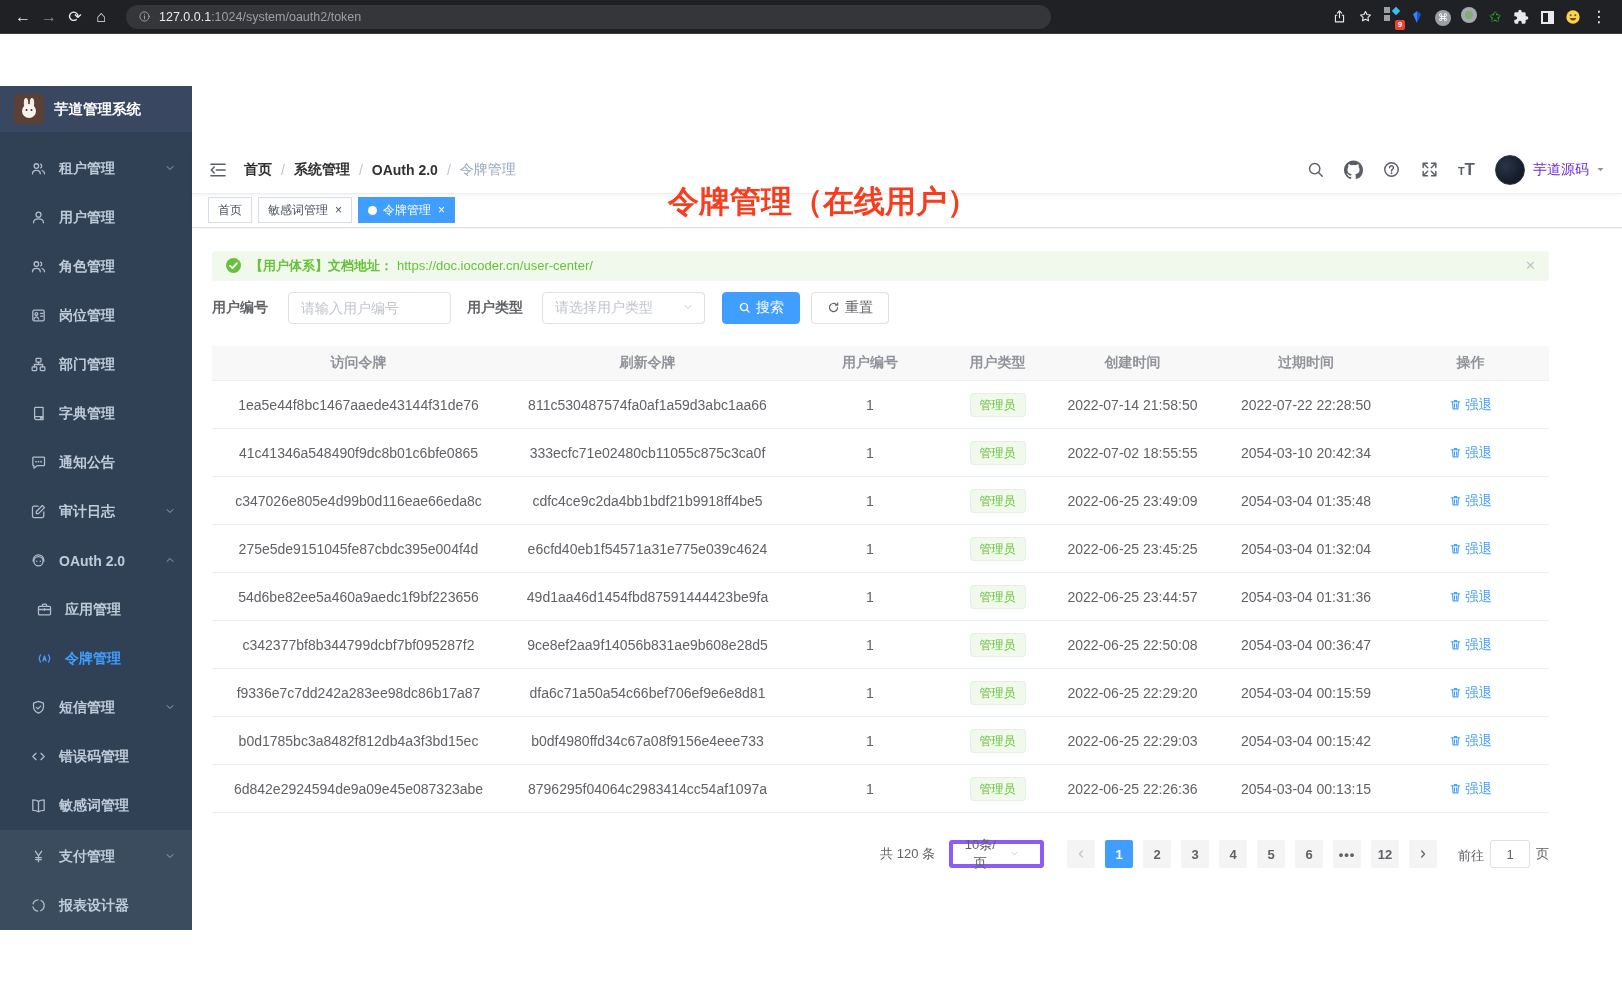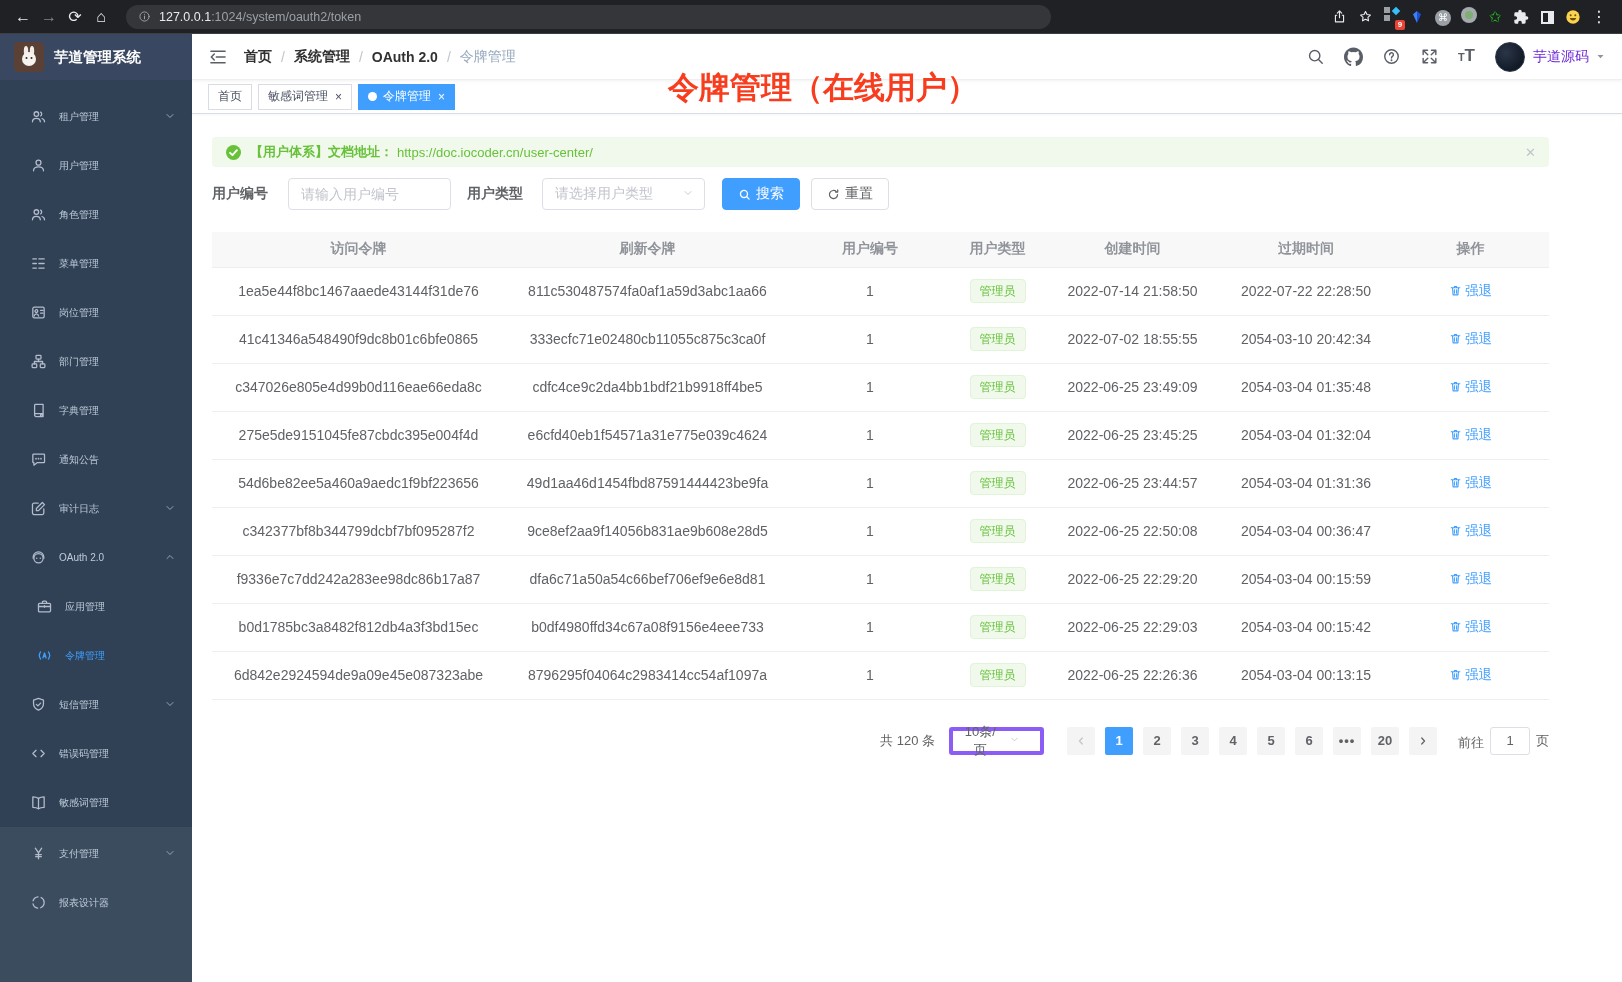--- a/index.html
+++ b/index.html
@@ -24,29 +24,29 @@
   .ext-grid i.g1{ left:0; top:0; } .ext-grid i.g2{ left:0; top:8px; }
   .ext-grid i.gem{ left:9px; top:1px; background:#38bdf8; transform:rotate(45deg); width:6px; height:6px; }
   .ext-badge { position:absolute; right:-1px; bottom:-4px; background:#ea4335; color:#fff; font-size:8px; line-height:10px; min-width:10px; padding:0 2px; border-radius:2px; font-weight:bold; }
   .circle-ic { display:inline-block; width:16px; height:16px; border-radius:50%; background:#9aa0a6; color:#fff; font-size:10px; line-height:16px; }
   .circle-dot { display:inline-block; width:16px; height:16px; border-radius:50%; background:#a5aaae; position:relative; }
   .circle-dot i { position:absolute; left:4px; top:4px; width:8px; height:8px; border-radius:50%; background:#7fae72; }
   .green-star { color:#23c021; font-size:15px; }
   .split-sq { display:inline-block; width:13px; height:13px; border:2px solid #e8eaed; background:linear-gradient(to right,transparent 50%,#e8eaed 50%); vertical-align:-2px; }
 
   
-  .app { display:flex; height:948px; }
+  .app { display:flex; height:948px;align-items:center; }
 
   
   .sidebar { width:192px; background:#304156; color:#bfcbd9; display:flex; flex-direction:column; flex:none; }
   .logo-row { height:46px; background:#3a4760; display:flex; align-items:center; padding:0 12px 0 14px; flex:none; }
   .logo-img { width:30px; height:30px; border-radius:4px; flex:none; }
   .logo-title { color:#fff; font-size:14.5px; font-weight:bold; margin-left:10px; white-space:nowrap; }
   .menu-top { padding-top:12px; }
-  .menu-item { height:49px; display:flex; align-items:center; padding:0 16px 0 30px; font-size:10px; cursor:pointer; white-space:nowrap; }
+  .menu-item { height:49px; display:flex; align-items:center; padding:0 16px 0 30px; font-size:14px; cursor:pointer; white-space:nowrap;font-weight:bold; }
   .menu-item.child { padding-left:36px; }
   .menu-item.active { color:#409eff; }
   .mi-icon { width:17px; height:17px; margin-right:12px; color:#b4bccc; flex:none; }
   .menu-item.active .mi-icon { color:#409eff; }
   .mi-icon svg { width:17px; height:17px; display:block; }
   .mi-arrow { margin-left:auto; color:#a3aebf; }
   .mi-arrow svg { width:12px; height:12px; }
   .menu-bottom { flex:1; background:rgba(255,255,255,0.06); padding-top:2px; }
 
   
@@ -211,28 +211,20 @@
                 <circle cx="9" cy="8.5" r="3.2"></circle>
                 <path d="M3.5 19.5c0-3.2 2.6-5 5.5-5s5.5 1.8 5.5 5"></path>
                 <path d="M15 5.8a3.2 3.2 0 010 5.4M17 14.8c2 .7 3.5 2.3 3.5 4.7"></path>
               </svg>
             </span>
             <span class="mi-label">角色管理</span>
           </div>
           <div class="menu-item">
             <span class="mi-icon">
               <svg viewBox="0 0 24 24" fill="none" stroke="currentColor" stroke-width="1.8" stroke-linecap="round" stroke-linejoin="round">
-                <path d="M4 5.5h5M4 12h5M4 18.5h5M12.5 5.5H20M12.5 12H20M12.5 18.5H20"></path>
-              </svg>
-            </span>
-            <span class="mi-label">菜单管理</span>
-          </div>
-          <div class="menu-item">
-            <span class="mi-icon">
-              <svg viewBox="0 0 24 24" fill="none" stroke="currentColor" stroke-width="1.8" stroke-linecap="round" stroke-linejoin="round">
                 <rect x="4" y="4.5" width="16" height="15" rx="2"></rect>
                 <circle cx="9" cy="10" r="2"></circle>
                 <path d="M5.8 17c.5-2 1.8-3 3.2-3s2.7 1 3.2 3M15 9h3.2M15 13h3.2"></path>
               </svg>
             </span>
             <span class="mi-label">岗位管理</span>
           </div>
           <div class="menu-item">
             <span class="mi-icon">
               <svg viewBox="0 0 24 24" fill="none" stroke="currentColor" stroke-width="1.8" stroke-linecap="round" stroke-linejoin="round">
@@ -609,21 +601,21 @@
             <span>10条/页</span>
             <span class="sel-arrow"><svg viewBox="0 0 24 24" fill="none" stroke="currentColor" stroke-width="1.8" stroke-linecap="round" stroke-linejoin="round">
                   <path d="M6 9l6 6 6-6"></path>
                 </svg></span>
           </div>
           <button class="page-btn disabled">
               <svg viewBox="0 0 24 24" fill="none" stroke="currentColor" stroke-width="1.8" stroke-linecap="round" stroke-linejoin="round">
                 <path d="M14.5 6L9 12l5.5 6" stroke-width="2.6"></path>
               </svg>
             </button>
-          <span id="pages"><button class="page-num active">1</button><button class="page-num">2</button><button class="page-num">3</button><button class="page-num">4</button><button class="page-num">5</button><button class="page-num">6</button><button class="page-num more">•••</button><button class="page-num">20</button></span>
+          <span id="pages"><button class="page-num active">1</button><button class="page-num">2</button><button class="page-num">3</button><button class="page-num">4</button><button class="page-num">5</button><button class="page-num">6</button><button class="page-num more">•••</button><button class="page-num">12</button></span>
           <button class="page-btn">
               <svg viewBox="0 0 24 24" fill="none" stroke="currentColor" stroke-width="1.8" stroke-linecap="round" stroke-linejoin="round">
                 <path d="M9.5 6L15 12l-5.5 6" stroke-width="2.6"></path>
               </svg>
             </button>
           <span class="pg-goto">前往</span>
           <input class="goto-input" value="1" style="">
           <span>页</span>
         </div>
       </div>

